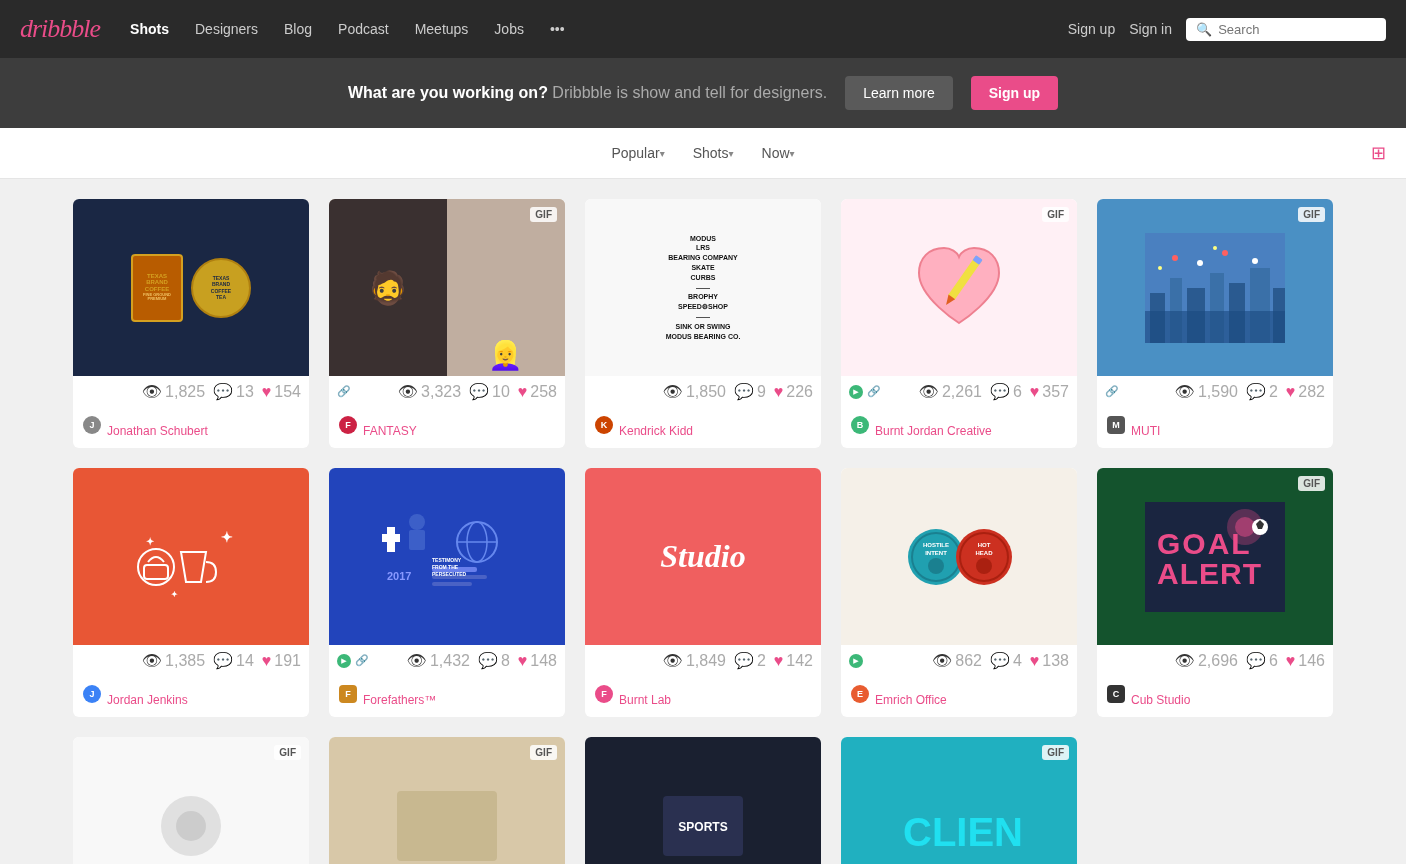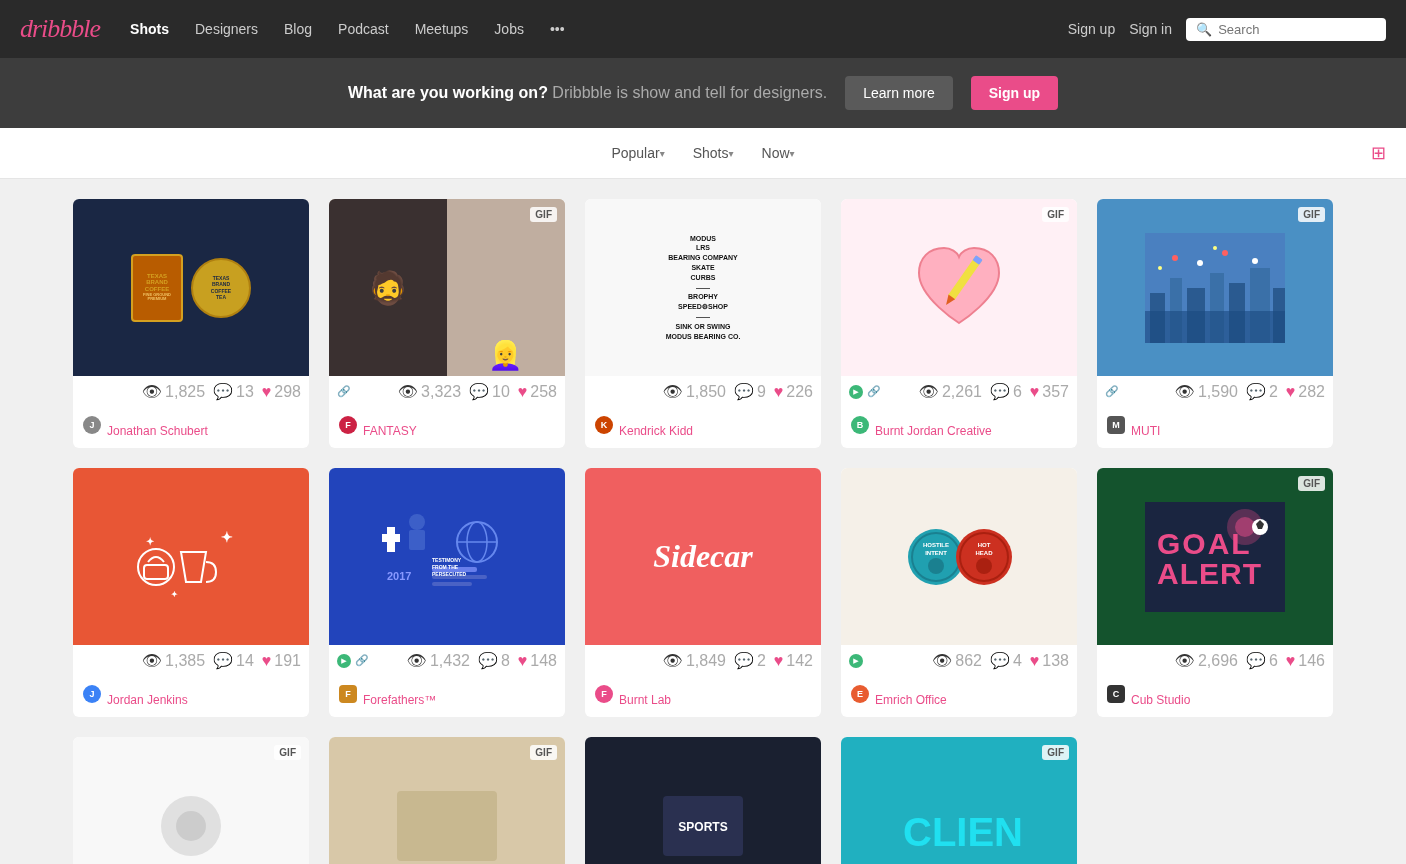--- a/index.html
+++ b/index.html
@@ -440,21 +440,21 @@
           <span class="shot-stat">
             <span>👁</span>
             <span class="stat-val">1,825</span>
           </span>
           <span class="shot-stat">
             <span>💬</span>
             <span class="stat-val">13</span>
           </span>
           <span class="shot-stat">
             <span style="color:#ea4c89">♥</span>
-            <span class="stat-val">298</span>
+            <span class="stat-val">154</span>
           </span>
         </div>
       </div>
       <div class="shot-meta">
         <div class="shot-avatar" style="background:#888;">J</div>
         <a href="#" class="shot-author">Jonathan Schubert</a>
       </div>
     </div>
 
     <div class="shot-card">
@@ -699,21 +699,21 @@
       </div>
       <div class="shot-meta">
         <div class="shot-avatar" style="background:#cc8820;border-radius:4px;">F</div>
         <a href="#" class="shot-author">Forefathers™</a>
       </div>
     </div>
 
     <div class="shot-card">
       <div class="shot-thumb">
         <div class="shot-thumb-inner shot-8-art">
-          <span style="font-size:32px;font-style:italic;font-family:Georgia,serif;color:#fff;font-weight:700;">Sidecar</span>
+          <span style="font-size:32px;font-style:italic;font-family:Georgia,serif;color:#fff;font-weight:700;">Studio</span>
         </div>
       </div>
       <div class="shot-stats-row">
         <div class="stats-icons">
           <span class="shot-stat">
             <span>👁</span>
             <span class="stat-val">1,849</span>
           </span>
           <span class="shot-stat">
             <span>💬</span>

